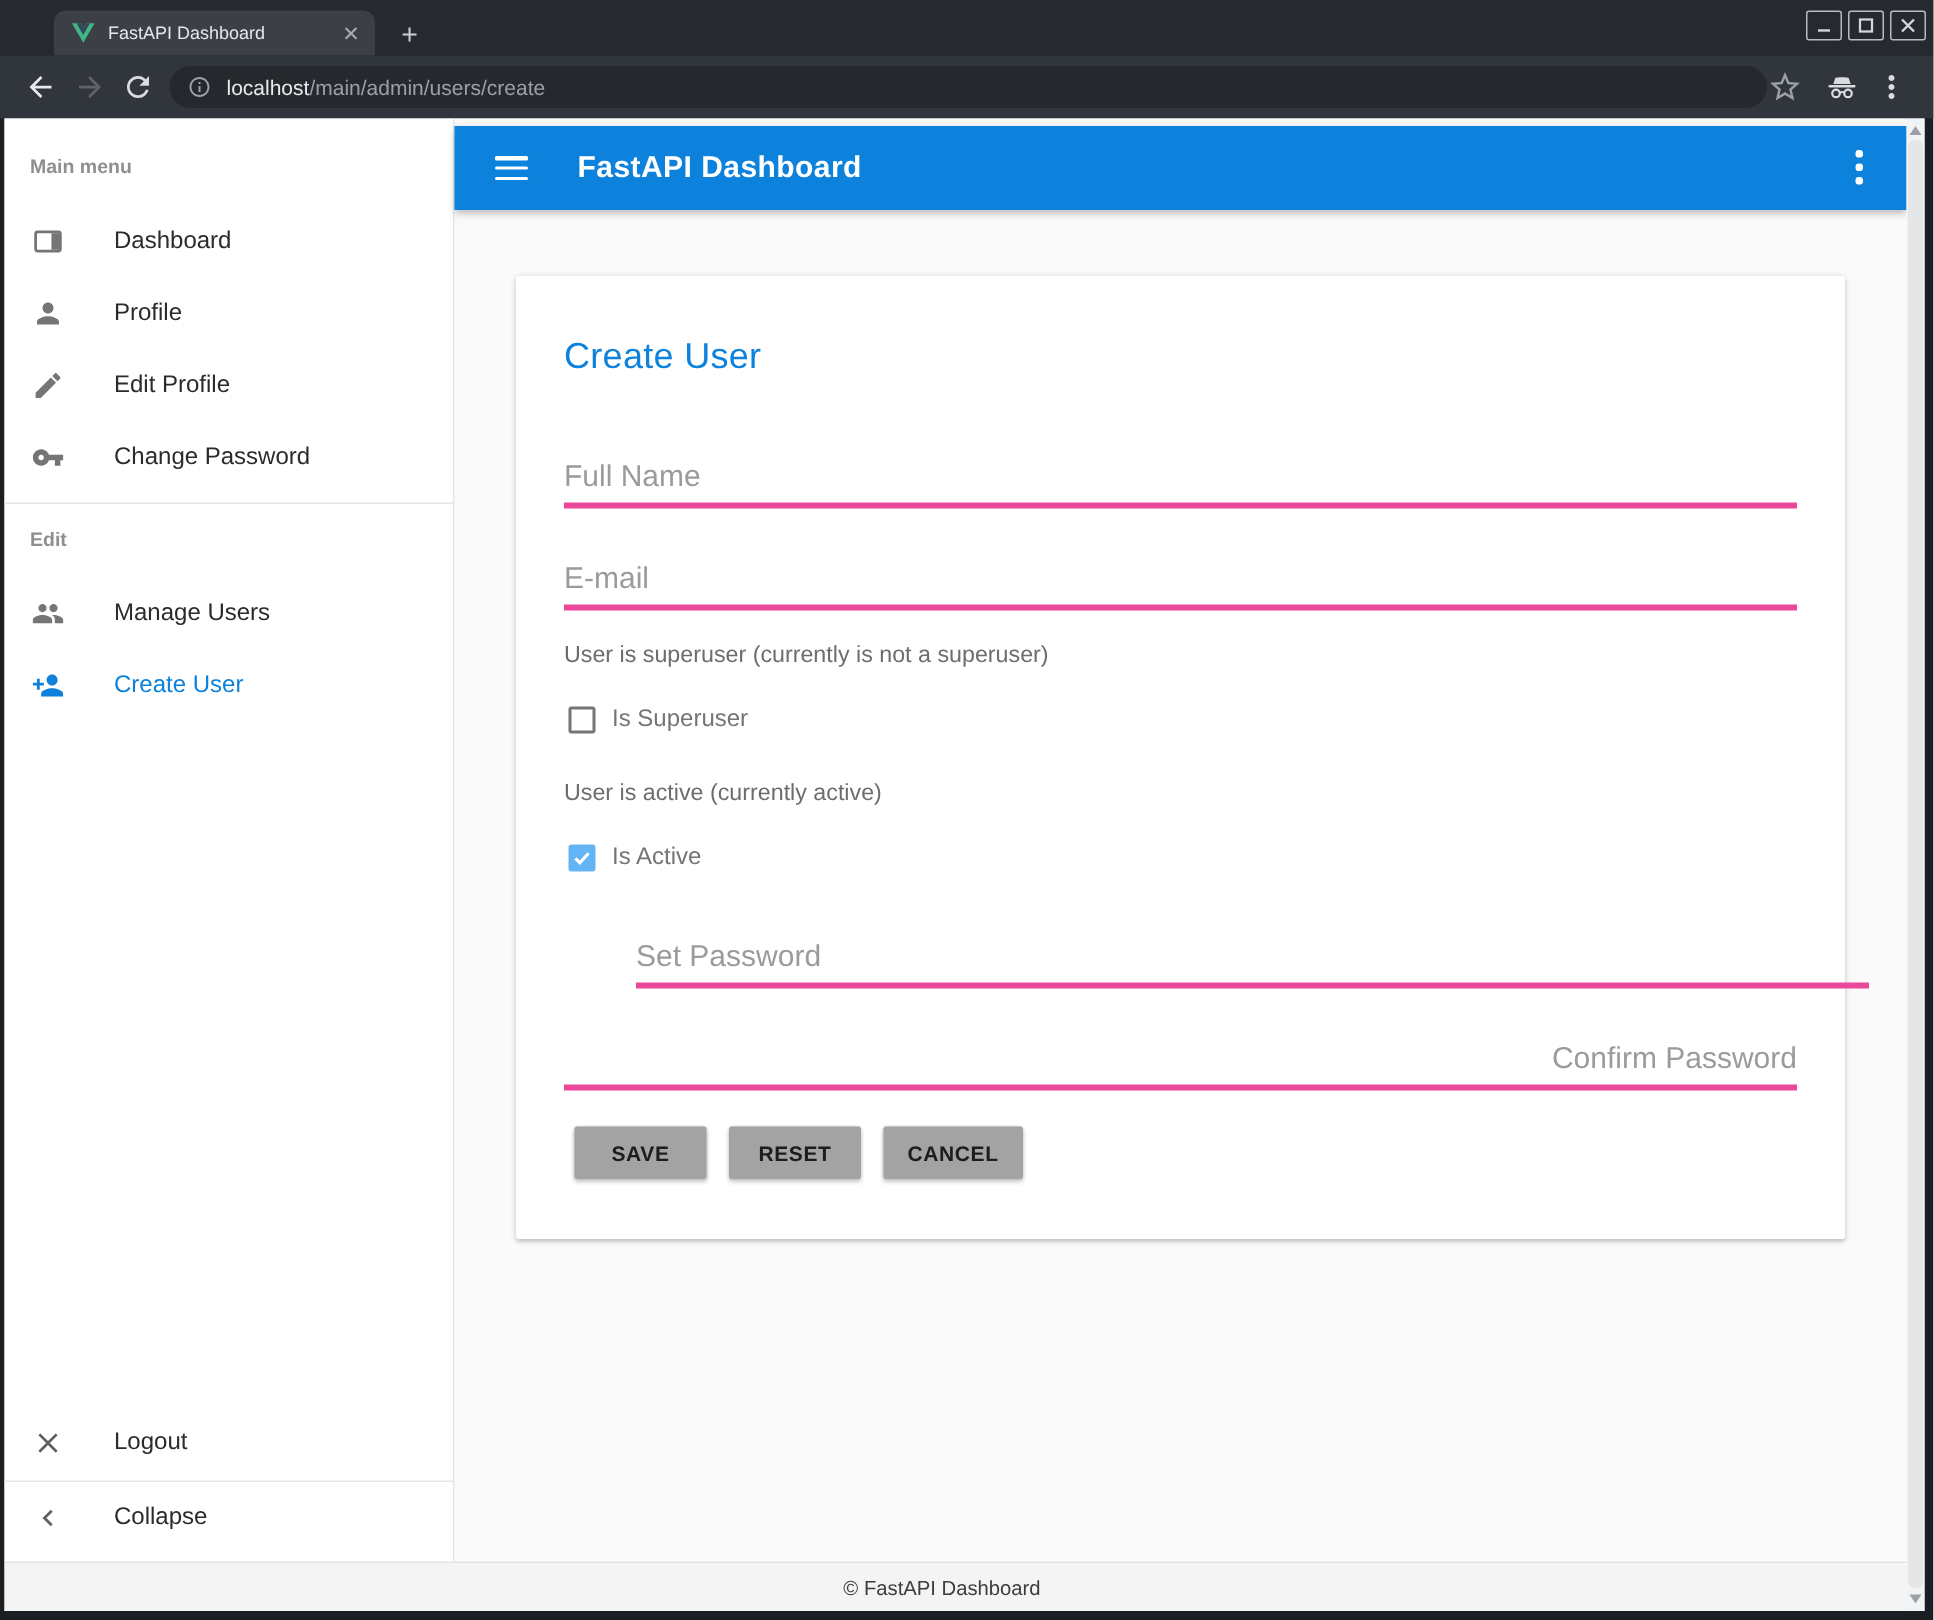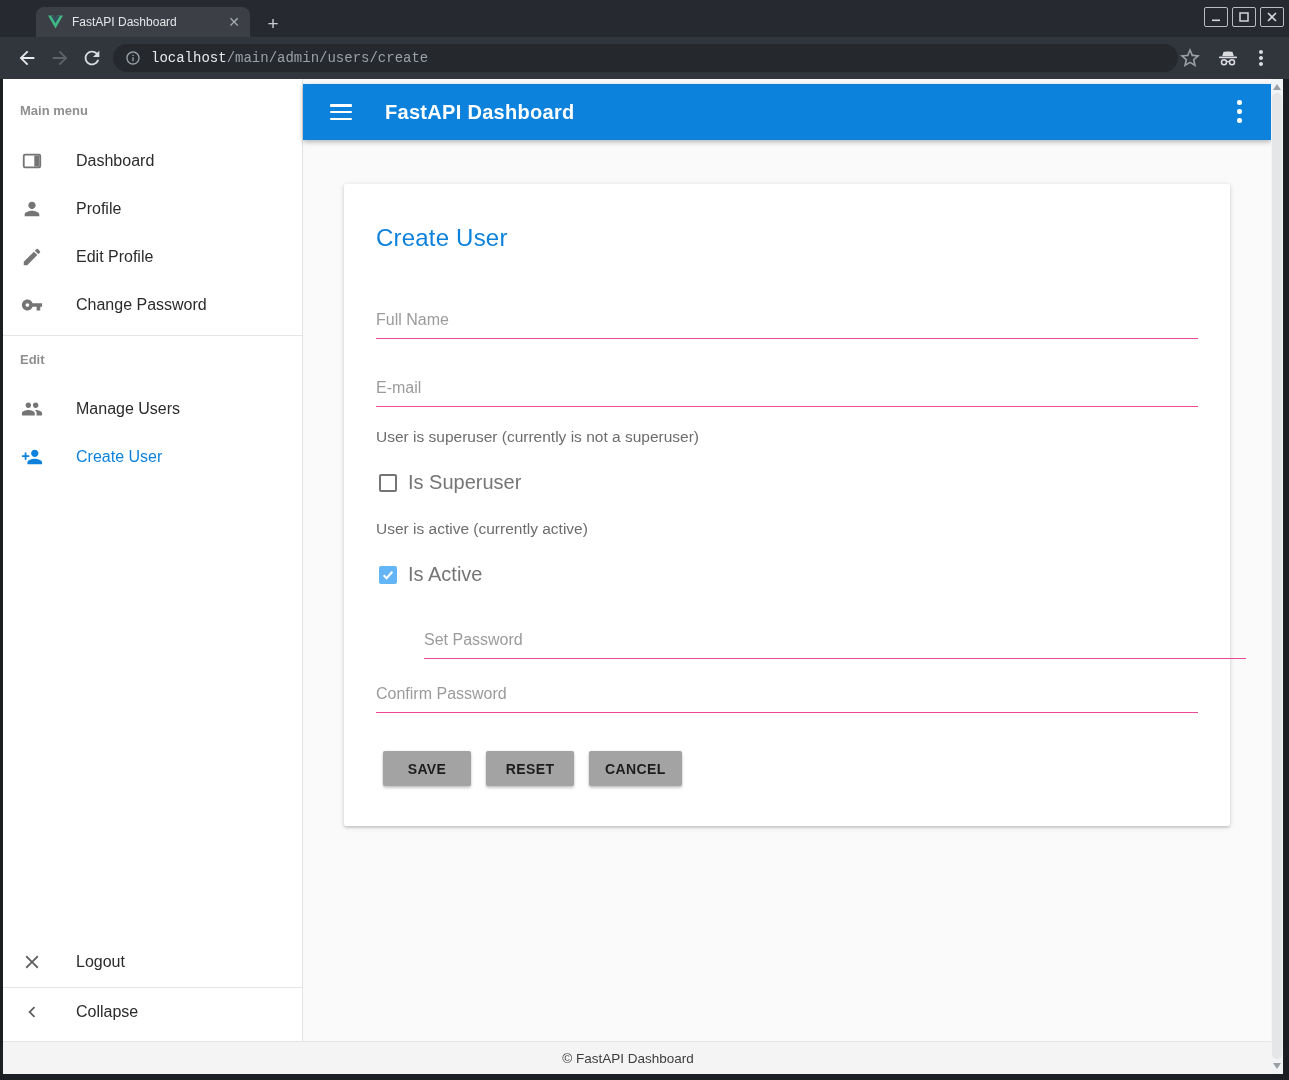--- a/index.html
+++ b/index.html
@@ -20,21 +20,21 @@
   .newtab { position:absolute; left:262px; top:14px; width:22px; height:22px; color:#c7cbd0;
     font-size:19px; line-height:20px; text-align:center; font-weight:400; }
   .win-controls { position:absolute; right:5px; top:7px; display:flex; gap:4px; }
   .win-btn { width:24px; height:20px; border:1px solid #b9bcbf; border-radius:2px;
     display:flex; align-items:center; justify-content:center; color:#d4d7da; }
 
   
   .toolbar { position:absolute; left:0; top:37px; width:1289px; height:42px; background:#31363c; }
   .nav-ic { position:absolute; top:10px; width:22px; height:22px; }
   .omnibox { position:absolute; left:113px; top:7px; width:1065px; height:28px;
-    background:#25292e; border-radius:14px; display:flex; align-items:center; padding:0 12px;font-family:Liberation Mono, monospace; }
+    background:#25292e; border-radius:14px; display:flex; align-items:center; padding:0 12px; }
   .omnibox svg { flex:0 0 auto; }
   .url { margin-left:10px; font-size:14px; white-space:nowrap; }
   .url-host { color:#e8eaed; }
   .url-path { color:#9aa0a6; }
   .tb-right { position:absolute; top:9px; width:24px; height:24px; }
 
   
   .viewport { position:absolute; left:3px; top:79px; width:1280px; height:995px; background:#fafafa; }
 
   
@@ -57,31 +57,31 @@
   .appbar-title { margin-left:33px; color:#ffffff; font-size:20px; font-weight:bold; letter-spacing:.3px; }
   .appbar-kebab { position:absolute; right:30px; top:16px; width:4px; height:24px; }
   .appbar-kebab i { display:block; width:4.5px; height:4.5px; border-radius:50%; background:#fff; margin:0 0 4.5px 0; }
 
   
   .card { position:absolute; left:41px; top:105px; width:886px; height:642px; background:#ffffff;
     border-radius:2px; box-shadow:0 1px 5px rgba(0,0,0,0.16), 0 2px 2px rgba(0,0,0,0.10); }
   .card h1 { position:absolute; left:32px; top:40px; font-size:24px; font-weight:normal;
     color:var(--primary,#0d82dc); letter-spacing:.2px; }
   .tfield { position:absolute; left:32px; width:822px; height:37px; background:transparent;
-    border:none; border-bottom:1px solid #ec4899; font-size:16px; color:#212121; outline:none;
+    border:none; border-bottom:4px solid #ec4899; font-size:20px; color:#212121; outline:none;
     font-family:"Liberation Sans","DejaVu Sans",sans-serif; }
   .tfield::placeholder { color:#9b9b9b; opacity:1; }
   .hint { position:absolute; left:32px; font-size:15.5px; color:#6d6d6d; }
   .cb-row { position:absolute; left:35px; display:flex; align-items:center; }
   .cb { width:18px; height:18px; border:2px solid #757575; border-radius:2px; background:#fff;
     display:flex; align-items:center; justify-content:center; }
   .cb svg { display:none; }
   .cb.checked { background:var(--checkbox-checked,#64b5f6); border-color:var(--checkbox-checked,#64b5f6); }
   .cb.checked svg { display:block; }
-  .cb-label { margin-left:11px; font-size:20px; color:#757575; }
+  .cb-label { margin-left:11px; font-size:16px; color:#757575; }
   .btn-row { position:absolute; left:39px; top:567px; display:flex; }
   .btn { height:35px; min-width:88px; padding:0 16px; background:#a3a3a3; border:none; border-radius:2px;
     box-shadow:0 2px 3px rgba(0,0,0,0.22), 0 0 2px rgba(0,0,0,0.12);
     font-size:14px; font-weight:bold; color:#1d1d1d; letter-spacing:.4px; margin-right:15px;
     font-family:"Liberation Sans","DejaVu Sans",sans-serif; cursor:pointer; }
 
   
   .footer { position:absolute; left:0; top:962px; width:1268px; height:33px; background:#f4f4f4;
     border-top:1px solid #e3e3e3; display:flex; align-items:center; justify-content:center; }
   .footer span { margin-right:18px; font-size:13.5px; color:#3d3d3d; }
@@ -257,21 +257,21 @@
         <div class="cb-row" style="top:379px">
           <span class="cb checked">
             <svg width="14" height="14" viewBox="0 0 24 24">
                 <path fill="none" stroke="#fff" stroke-width="3.5" d="M4.5 12.5l5 5 10-11"></path>
               </svg>
           </span>
           <span class="cb-label">Is Active</span>
         </div>
 
         <input class="tfield" style="top: 438px; margin-left: 48px;" type="password" placeholder="Set Password">
-        <input class="tfield" style="top: 492px;" type="password" placeholder="Confirm Password">
+        <input class="tfield" style="top: 506px; text-align: right;" type="password" placeholder="Confirm Password">
 
         <div class="btn-row">
           <button class="btn">SAVE</button>
           <button class="btn">RESET</button>
           <button class="btn">CANCEL</button>
         </div>
       </div>
     </div>
 
     <div class="footer">

